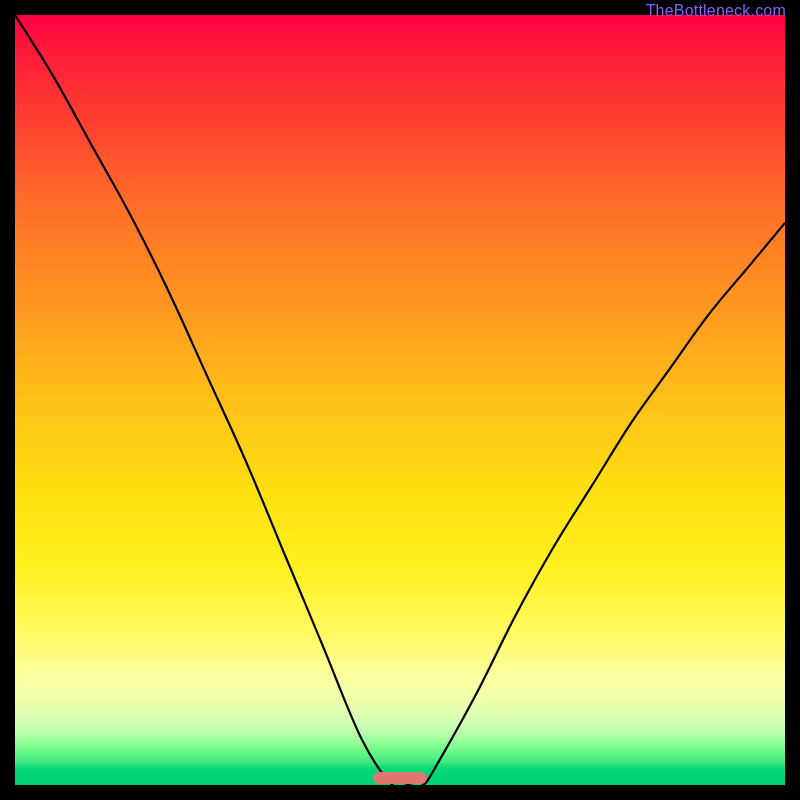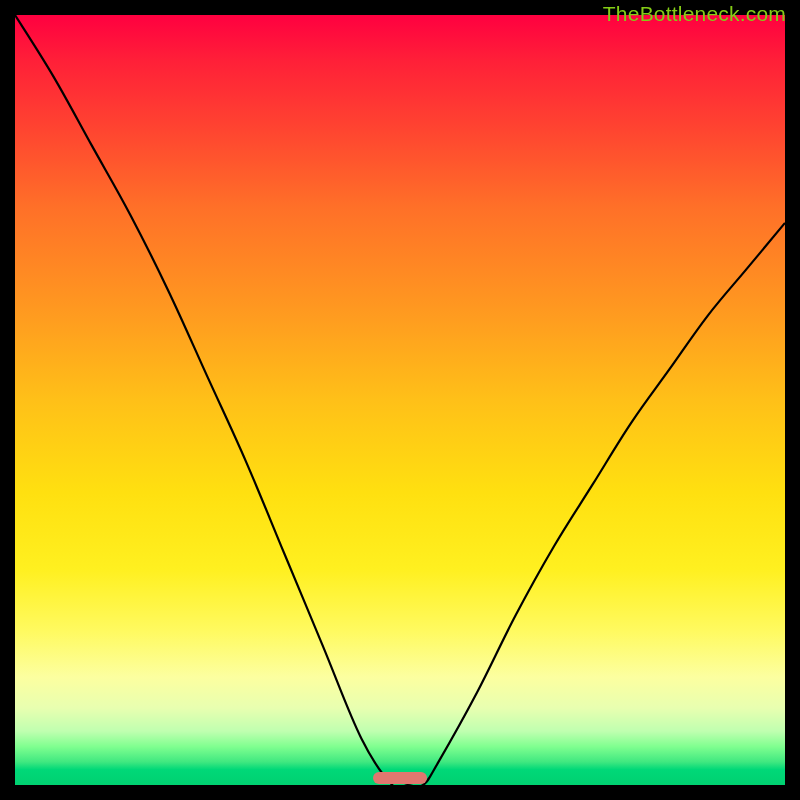--- a/index.html
+++ b/index.html
@@ -46,22 +46,22 @@
   }
   .marker {
     position: absolute;
     background: #e0776f;
     border-radius: 999px;
   }
   .watermark {
     position: absolute;
     top: 2px;
     right: 14px;
-    color: #84cc16;
-    font-size: 21px;
+    color: #8b5cf6;
+    font-size: 16px;
     font-weight: 500;
     letter-spacing: 0.2px;
   }
 </style>
 </head>
 <body>
 
 <div class="plot-area">
   <svg class="curve" viewBox="0 0 770 770" preserveAspectRatio="none">
     <path id="curve-path" d="M 0,0 C 6.93,11.088000000000005 24.64,38.038000000000025 38.5,61.60000000000002 C 52.36,85.16200000000002 63.14,105.95199999999997 77,130.89999999999998 C 90.86,155.84799999999998 101.64,173.86600000000004 115.5,200.20000000000005 C 129.36,226.53400000000005 140.14,248.094 154,277.2 C 167.86,306.306 178.64,331.40799999999996 192.5,361.9 C 206.36,392.392 217.14,414.72200000000004 231,446.6 C 244.86,478.478 255.64,505.736 269.5,539 C 283.36,572.264 294.14,598.136 308,631.4 C 321.86,664.664 334.026,698.852 346.5,723.8 C 358.974,748.7479999999999 368.98400000000004,761.684 377.3,770 C 385.616,778.316 387.156,770 392.7,770 C 398.24399999999997,770 402.556,774.158 408.1,770 C 413.64400000000006,765.842 413.79800000000006,763.5319999999999 423.50000000000006,746.9 C 433.20200000000006,730.268 448.14,703.934 462,677.6 C 475.86,651.2660000000001 486.64,626.9340000000001 500.5,600.6 C 514.36,574.266 525.14,554.862 539,531.3 C 552.86,507.73799999999994 563.64,491.876 577.5,469.7 C 591.36,447.524 602.14,428.89000000000004 616,408.1 C 629.86,387.31 640.64,373.604 654.5,354.2 C 668.36,334.796 679.14,318.318 693,300.3 C 706.86,282.28200000000004 717.64,270.732 731.5,254.10000000000002 C 745.36,237.46800000000002 763.07,216.21599999999998 770,207.89999999999998" stroke="#000000" stroke-width="2.2" fill="none"></path>

